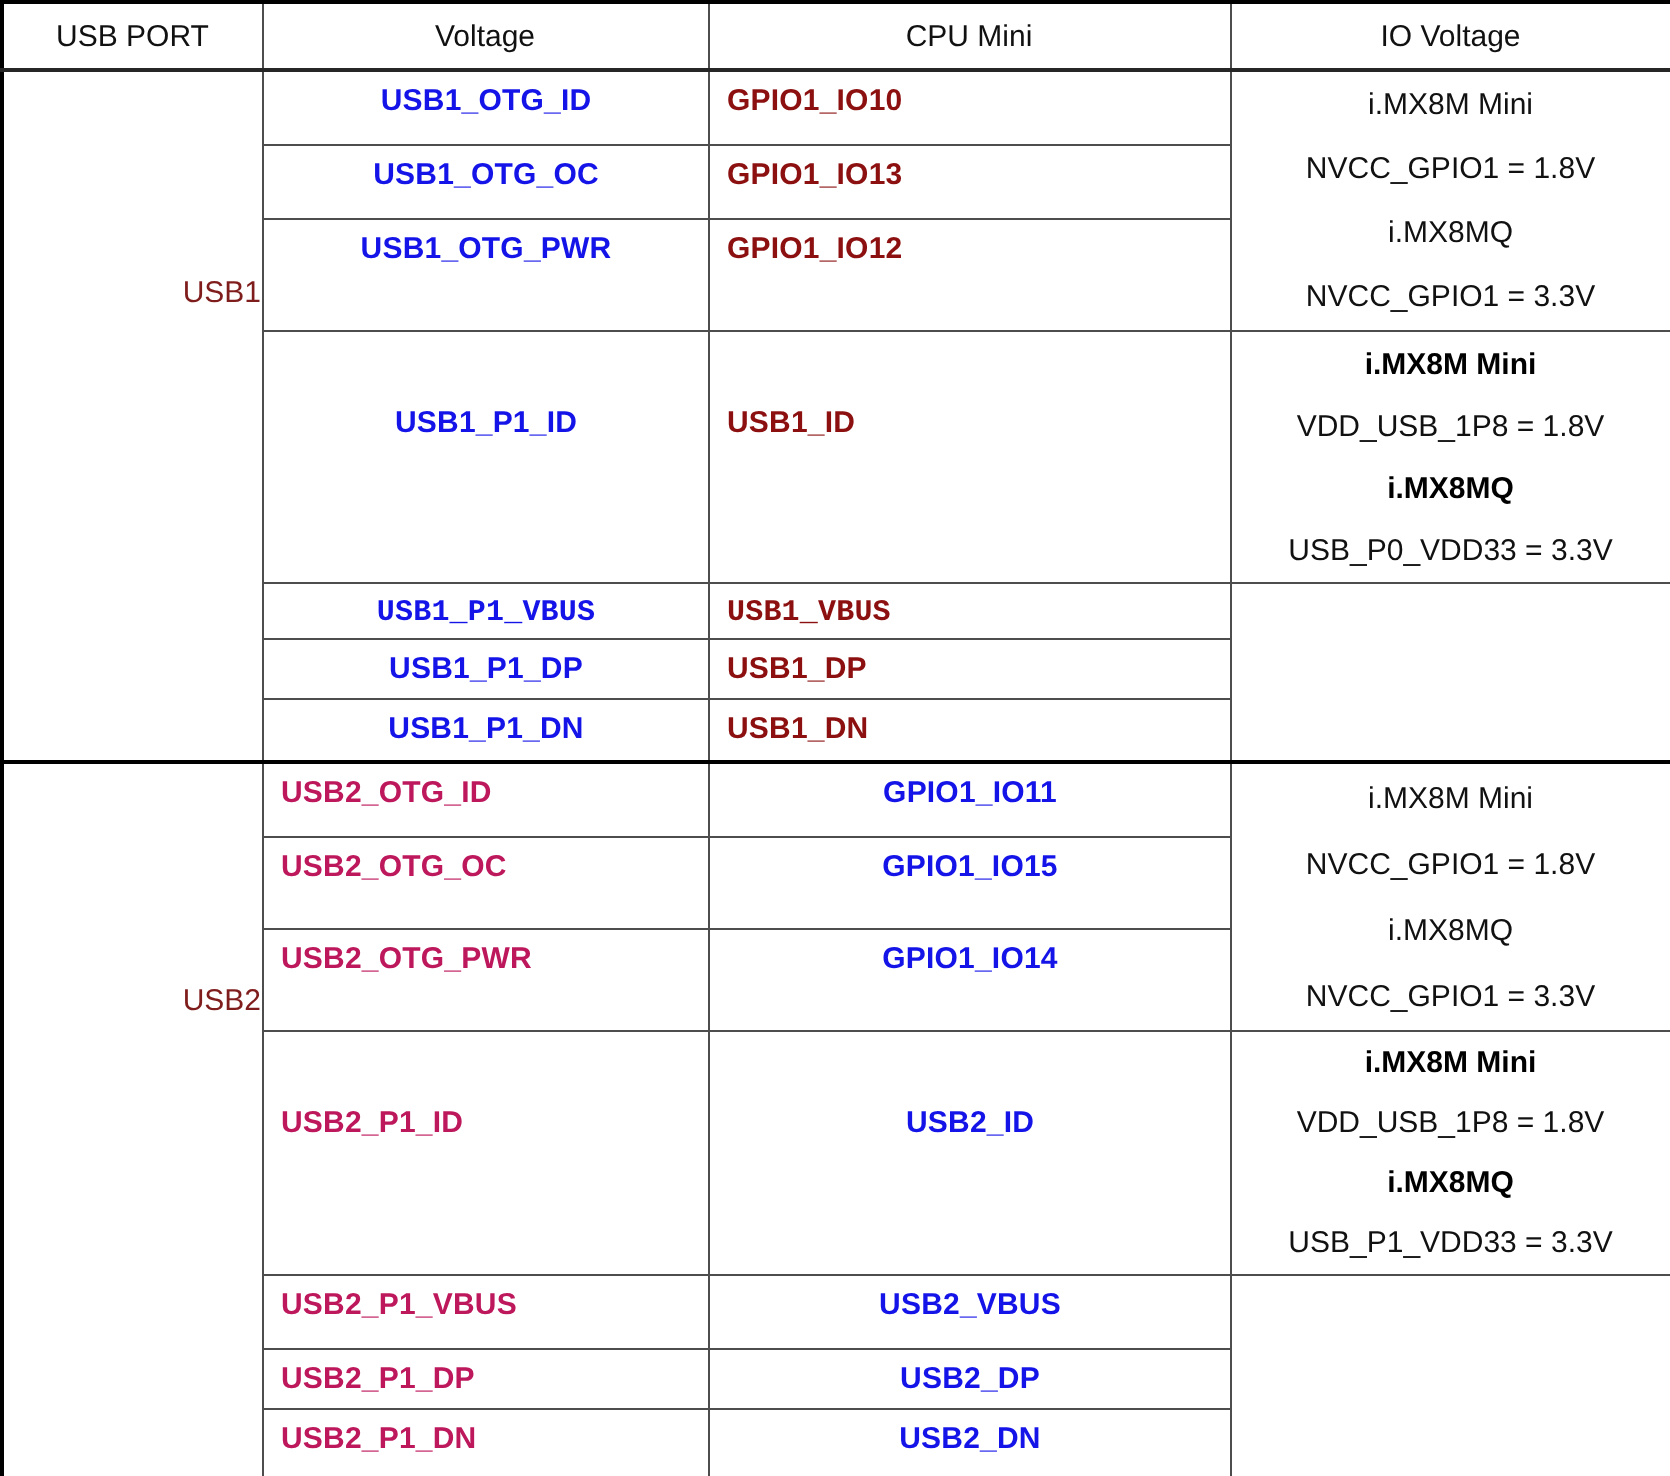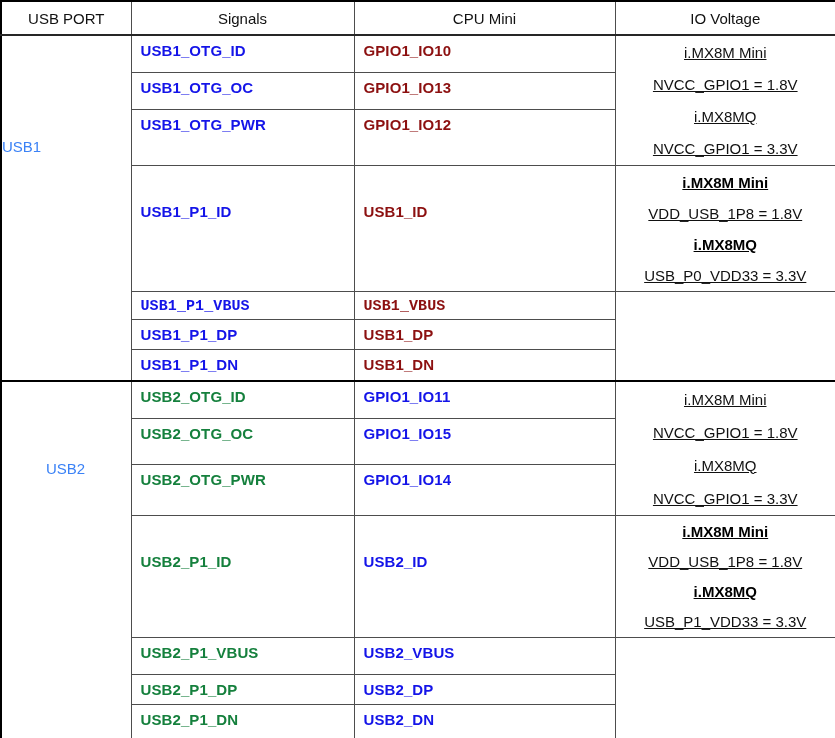--- a/index.html
+++ b/index.html
@@ -38,65 +38,65 @@
   
   tr.hdr{height:34px;margin-left:12px;}
   tr.u1r1{height:32px;} tr.u1r2{height:32px;} tr.u1r3{height:48px;}
   tr.u1r4{height:126px;} tr.u1r5{height:28px;font-family:Liberation Mono, monospace;} tr.u1r6{height:30px;} tr.u1r7{height:31px;}
   tr.u2r1{height:37px;} tr.u2r2{height:45px;} tr.u2r3{height:50px;}
   tr.u2r4{height:122px;} tr.u2r5{height:37px;} tr.u2r6{height:30px;padding-left:32px;} tr.u2r7{height:36px;}
   
   tr.section-start td{border-top:2.5px solid var(--thick);}
   
   td.port{
-    text-align:left;
+    text-align:right;
     font-weight:400;
-    color:#3b82f6;
+    color:#7f1d1d;
   }
   td.port .lbl{display:block;}
   td.port1 .lbl{padding-top:102px;}
-  td.port2 .lbl{padding-top:78px;margin-left:44px;}
+  td.port2 .lbl{padding-top:110px;margin-left:44px;}
   
   td.sig,td.pad{
     font-weight:700;
     padding:6px 8px 0 9px;
     letter-spacing:.1px;
   }
   td.deep{padding-top:37px;}
-  .c-blue{color:var(--blue);}
+  .c-blue{color:var(--blue);text-align:center;}
   .c-red{color:var(--red);}
-  .c-black{color:#15803d;}
+  .c-black{color:#be185d;}
   
   td.volt{
     text-align:center;
     padding-top:1px;
     color:#111;
   }
-  td.volt .vl{display:block;white-space:nowrap;text-decoration:underline;}
+  td.volt .vl{display:block;white-space:nowrap;}
   td.volt.lh32 .vl{line-height:32px;}
   td.volt.lh31 .vl{line-height:31px;}
   td.volt.lh33 .vl{line-height:33px;}
   td.volt.lh30 .vl{line-height:30px;padding-top:0;}
   .vl.b{font-weight:700;color:#000;}
 </style>
 </head>
 <body>
 
 <table>
   <colgroup>
     <col style="width:130px">
     <col style="width:223px">
     <col style="width:261px">
     <col style="width:221px">
   </colgroup>
 
   <tbody>
       <tr class="hdr">
     <th>USB PORT</th>
-    <th>Signals</th>
+    <th>Voltage</th>
     <th>CPU Mini</th>
     <th>IO Voltage</th>
   </tr>
 
   <tr class="u1r1">
     <td class="port port1" rowspan="7">
       <span class="lbl">USB1</span>
     </td>
     <td class="sig c-blue">USB1_OTG_ID</td>
     <td class="pad c-red">GPIO1_IO10</td>

